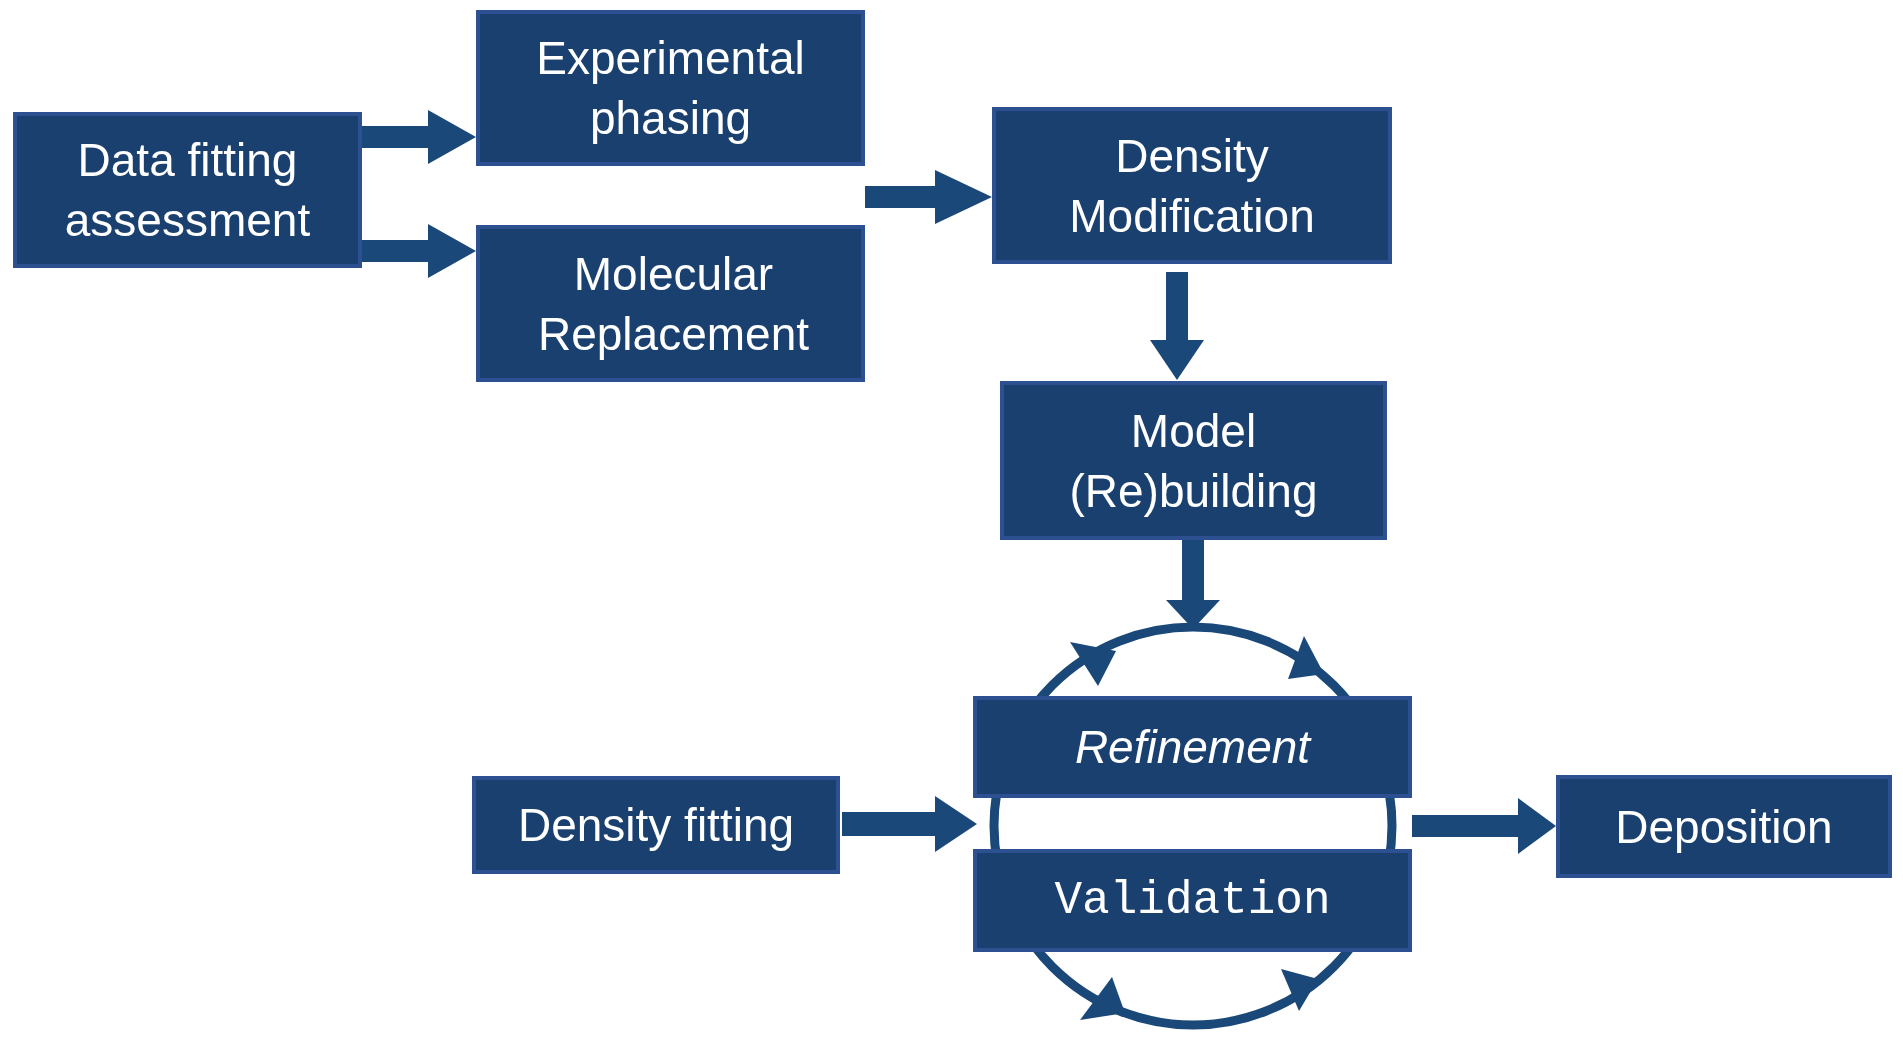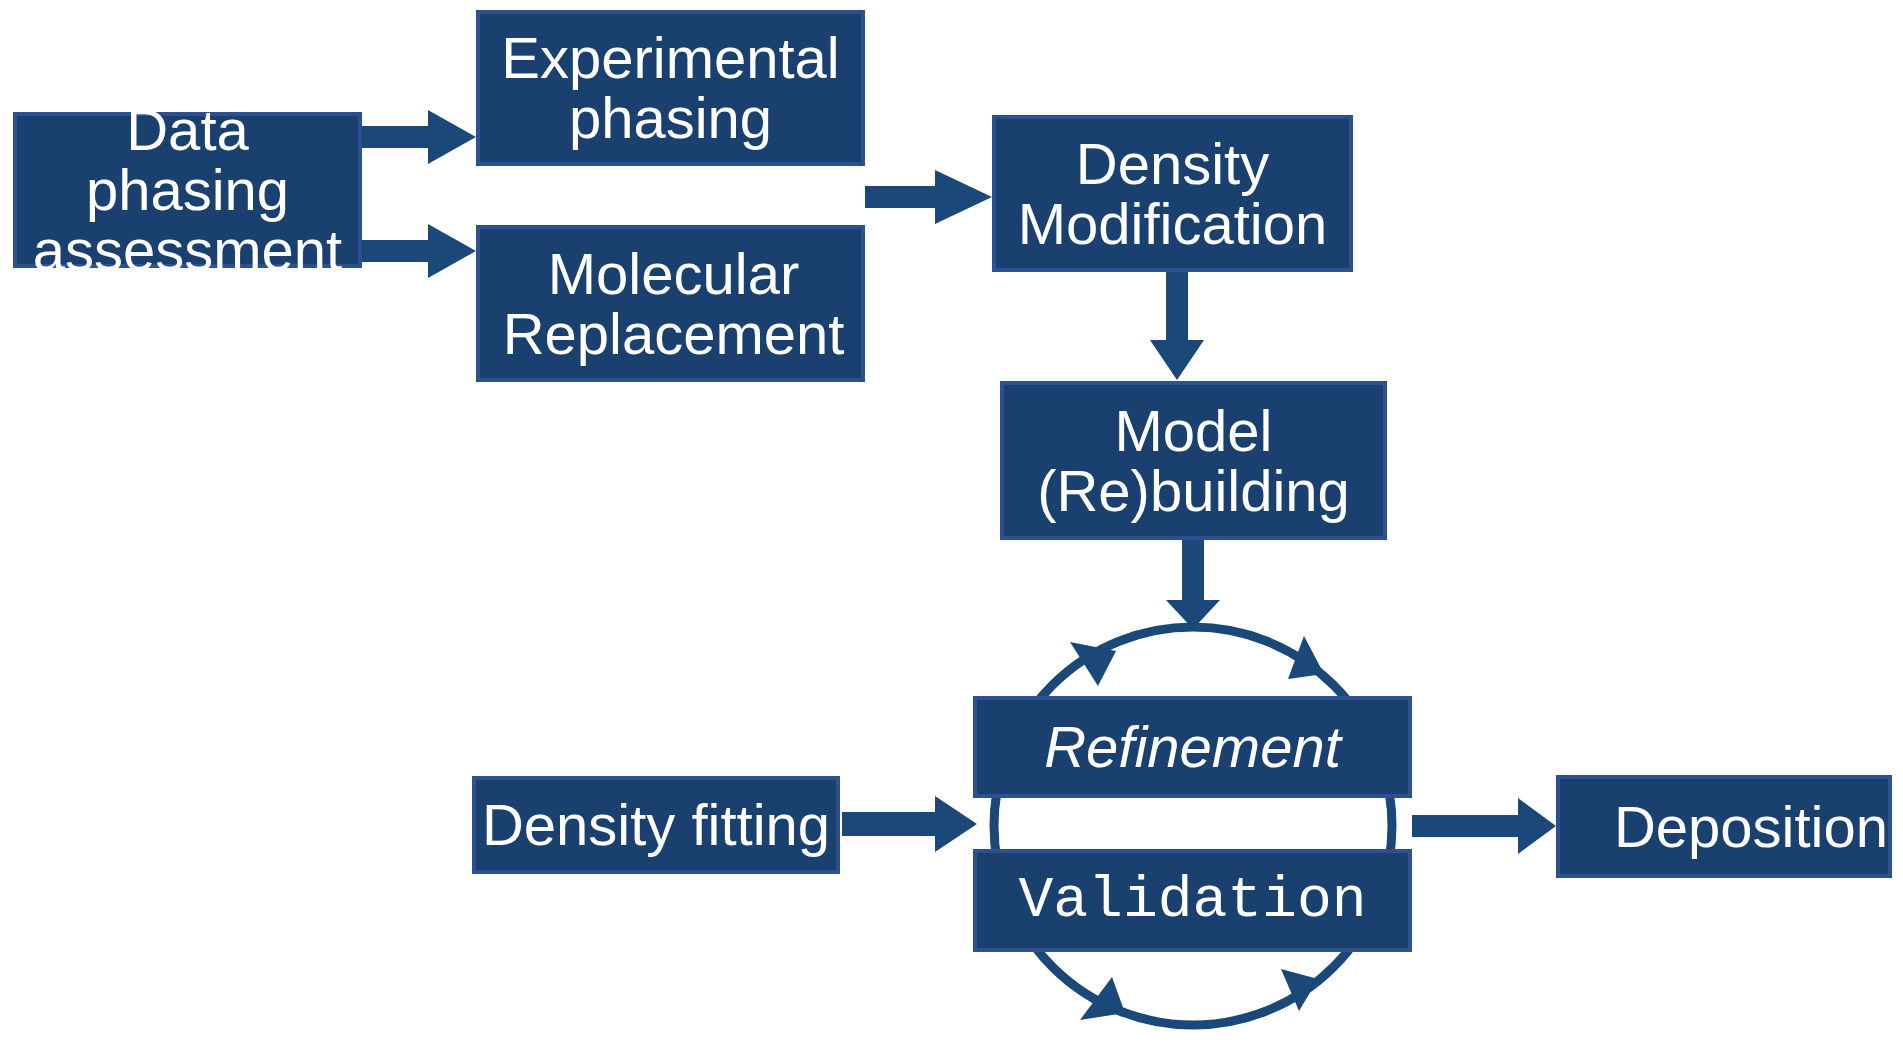--- a/index.html
+++ b/index.html
@@ -27,21 +27,21 @@
   .node {
     position: absolute;
     z-index: 2;
     background: var(--box-fill);
     border: 4px solid var(--box-border);
     box-sizing: border-box;
     display: flex;
     align-items: center;
     justify-content: center;
     color: var(--text-color);
-    font-size: 58px;
+    font-size: 46px;
     line-height: 60px;
     text-align: center;
   }
   .node .label { white-space: pre-line; }
 </style>
 </head>
 <body>
 
 <div class="canvas">
 
@@ -84,35 +84,35 @@
       <polygon points="935,796 935,852 977,824" style="fill: var(--arrow-color);"></polygon>
     </g>
 
     <g>
       <rect x="1412" y="815" width="106" height="22" style="fill: var(--arrow-color);"></rect>
       <polygon points="1518,798 1518,854 1556,826" style="fill: var(--arrow-color);"></polygon>
     </g>
   </svg>
 
   <div class="node" style="left:13px; top:112px; width:349px; height:156px;">
-    <div class="label">Data phasing
+    <div class="label">Data fitting
 assessment</div>
   </div>
 
   <div class="node" style="left:476px; top:10px; width:389px; height:156px;">
     <div class="label">Experimental
 phasing</div>
   </div>
 
   <div class="node" style="left:476px; top:225px; width:389px; height:157px;padding-left:6px;">
     <div class="label">Molecular
 Replacement</div>
   </div>
 
-  <div class="node" style="left:992px; top:115px; width:361px; height:157px;">
+  <div class="node" style="left:992px; top:107px; width:400px; height:157px;">
     <div class="label">Density
 Modification</div>
   </div>
 
   <div class="node" style="left:1000px; top:381px; width:387px; height:159px;">
     <div class="label">Model
 (Re)building</div>
   </div>
 
   <div class="node" style="left:973px; top:696px; width:439px; height:102px;font-style:italic;">
@@ -120,17 +120,17 @@
   </div>
 
   <div class="node" style="left:973px; top:849px; width:439px; height:103px;font-family:Liberation Mono, monospace;">
     <div class="label">Validation</div>
   </div>
 
   <div class="node" style="left:472px; top:776px; width:368px; height:98px;">
     <div class="label">Density fitting</div>
   </div>
 
-  <div class="node" style="left:1556px; top:775px; width:336px; height:103px;justify-content:flex-end;">
+  <div class="node" style="left:1556px; top:775px; width:336px; height:103px;">
     <div class="label">Deposition</div>
   </div>
 
 </div>
 
 </body></html>

